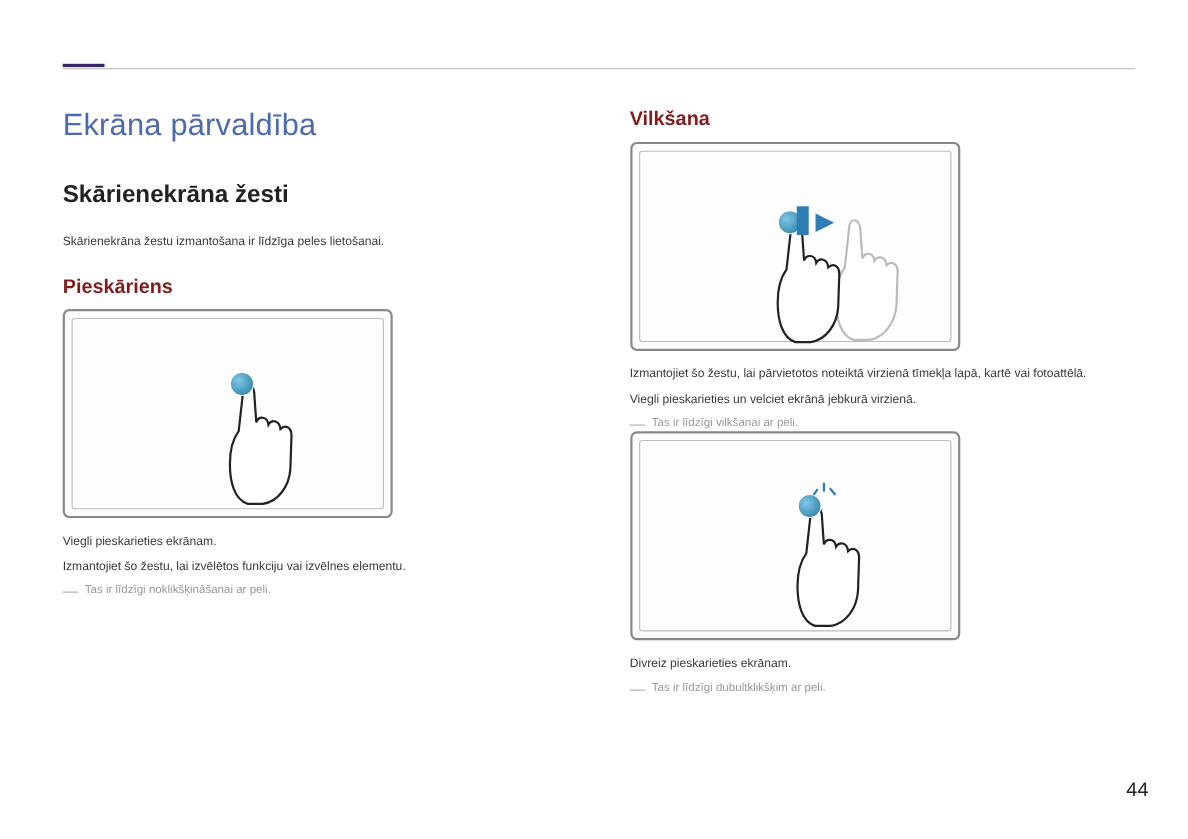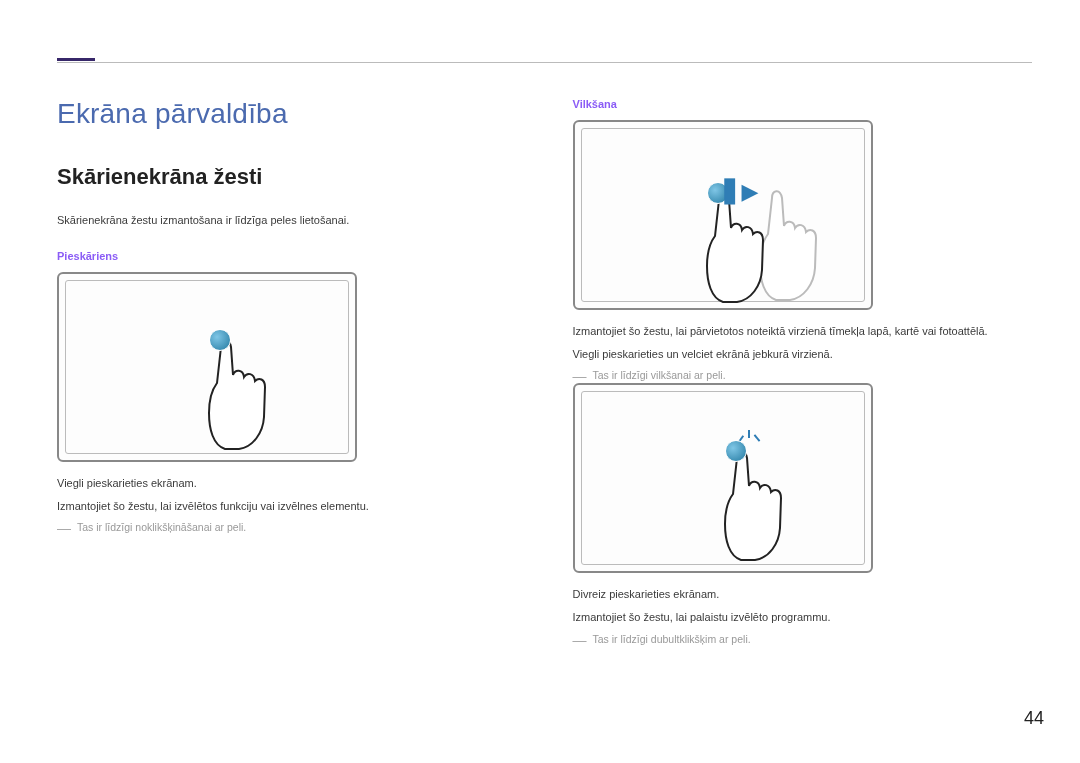--- a/index.html
+++ b/index.html
@@ -5,21 +5,21 @@
   * { box-sizing: border-box; margin: 0; padding: 0; }
   html, body { width: 1080px; height: 763px; background: #fff; font-family: "Segoe UI", Arial, sans-serif; color: #333; }
   .page { position: relative; width: 1080px; height: 763px; }
   .ruler-mark { position: absolute; top: 58px; left: 57px; width: 38px; height: 0; border-top: 3px solid #372769; }
   .divider-line { position: absolute; top: 62px; left: 57px; right: 48px; border-top: 1px solid #bbb; height: 0; }
   .content { position: absolute; top: 98px; left: 57px; right: 48px; display: flex; gap: 56px; }
   .col { flex: 1; min-width: 0; }
   h1 { font-weight: 400; color: #4b6aaf; font-size: 28px; margin-bottom: 34px; letter-spacing: 0.2px; }
   h2 { font-weight: 600; color: #222; font-size: 22px; margin-bottom: 24px; }
   .intro { font-size: 11px; color: #3a3a3a; margin-bottom: 24px; }
-  .sub { font-weight: 600; color: #8b5cf6; font-size: 11px; margin-bottom: 10px; }
+  .sub { font-weight: 600; color: #7f1d1d; font-size: 18px; margin-bottom: 10px; }
   .figure { width: 300px; height: 190px; border: 2px solid #888; border-radius: 6px; background: #fdfdfd; position: relative; margin-bottom: 12px; overflow: hidden; }
   .figure .bezel { position: absolute; inset: 6px; border: 1px solid #bbb; border-radius: 3px; }
   .hand { position: absolute; }
   .dot { width: 22px; height: 22px; border-radius: 50%; background: radial-gradient(circle at 35% 35%, #7fc6e6, #2379a0); position: absolute; border: 1px solid #fff; }
   .arrow { position: absolute; color: #2f7db5; font-size: 22px; top: -3px; left: 28px; }
   .hand-svg { stroke: #222; stroke-width: 2; fill: #fff; }
   .ghost .hand-svg { stroke: #bbb; }
   .caption { font-size: 11px; color: #3a3a3a; line-height: 1.7; margin-bottom: 4px; }
   .note { font-size: 10.5px; color: #999; margin-top: 6px; display: flex; }
   .note .dash { margin-right: 6px; font-size: 14px; line-height: 1; color: #aaa; }
@@ -91,21 +91,20 @@
             <span style="transform:rotate(-90deg); left:2px; top:-1px;"></span>
             <span style="transform:rotate(-130deg); left:10px; top:3px;"></span>
           </div>
           <div class="dot" style="left:10px; top:0;"></div>
           <svg width="90" height="130" viewBox="0 0 90 130">
             <path class="hand-svg" d="M22 18 C22 10 30 8 32 18 L34 46 C36 40 44 40 45 48 C48 43 55 44 56 52 C60 48 66 50 66 58 L65 88 C64 104 54 118 40 120 L26 120 C14 116 10 100 10 84 C10 72 12 62 18 54 Z"></path>
           </svg>
         </div>
       </div>
       <p class="caption">Divreiz pieskarieties ekrānam.</p>
-      <p class="caption">Izmantojiet šo žestu, lai palaistu izvēlēto programmu.</p>
       <div class="note">
         <span class="dash">―</span>
         <span>Tas ir līdzīgi dubultklikšķim ar peli.</span>
       </div>
     </div>
   </div>
 
   <div class="page-number">44</div>
 </div>
 

